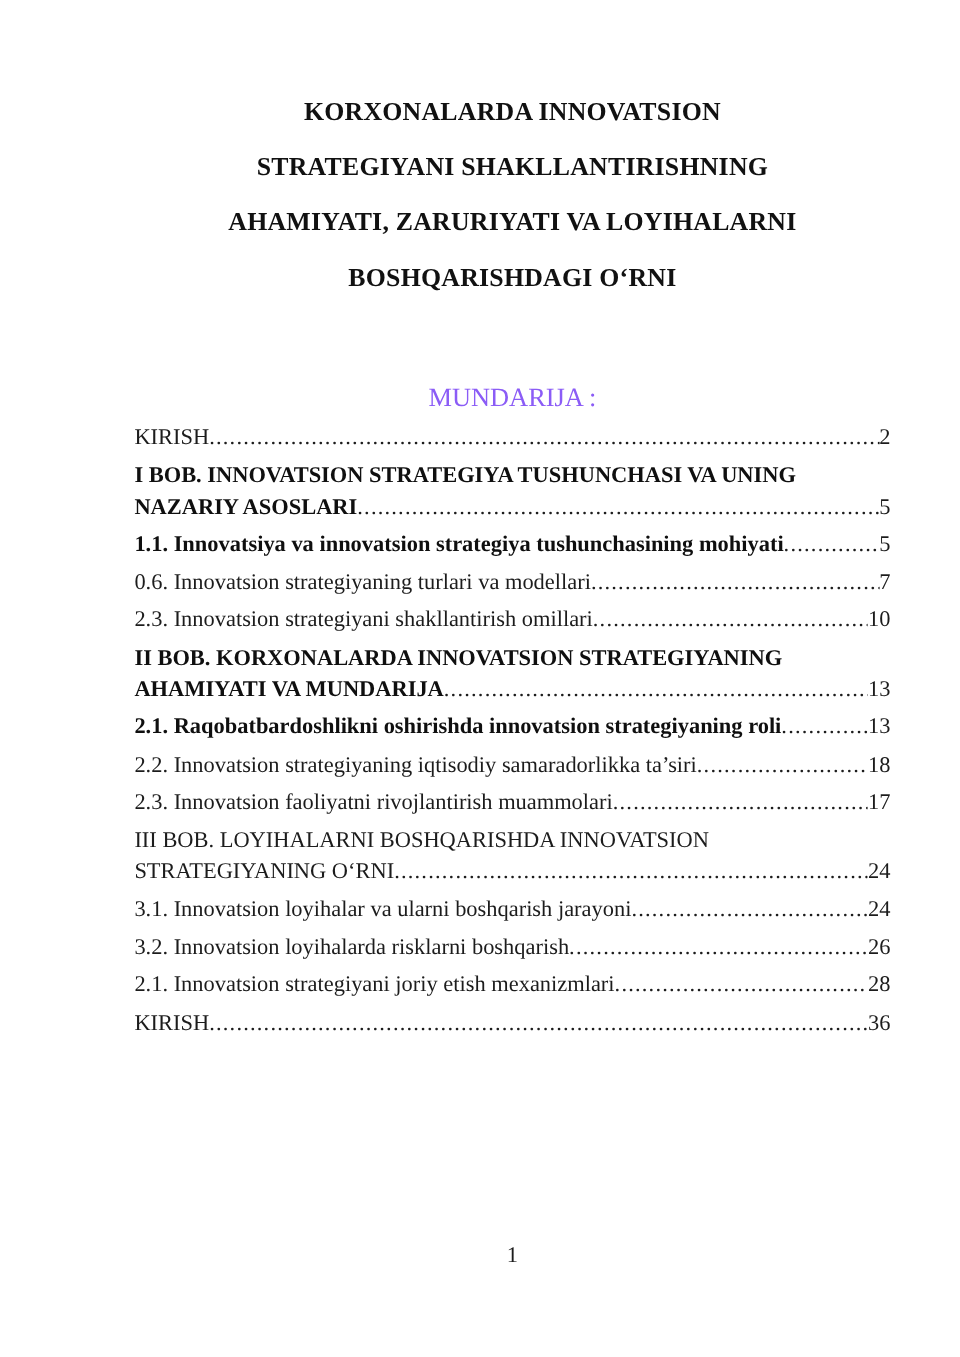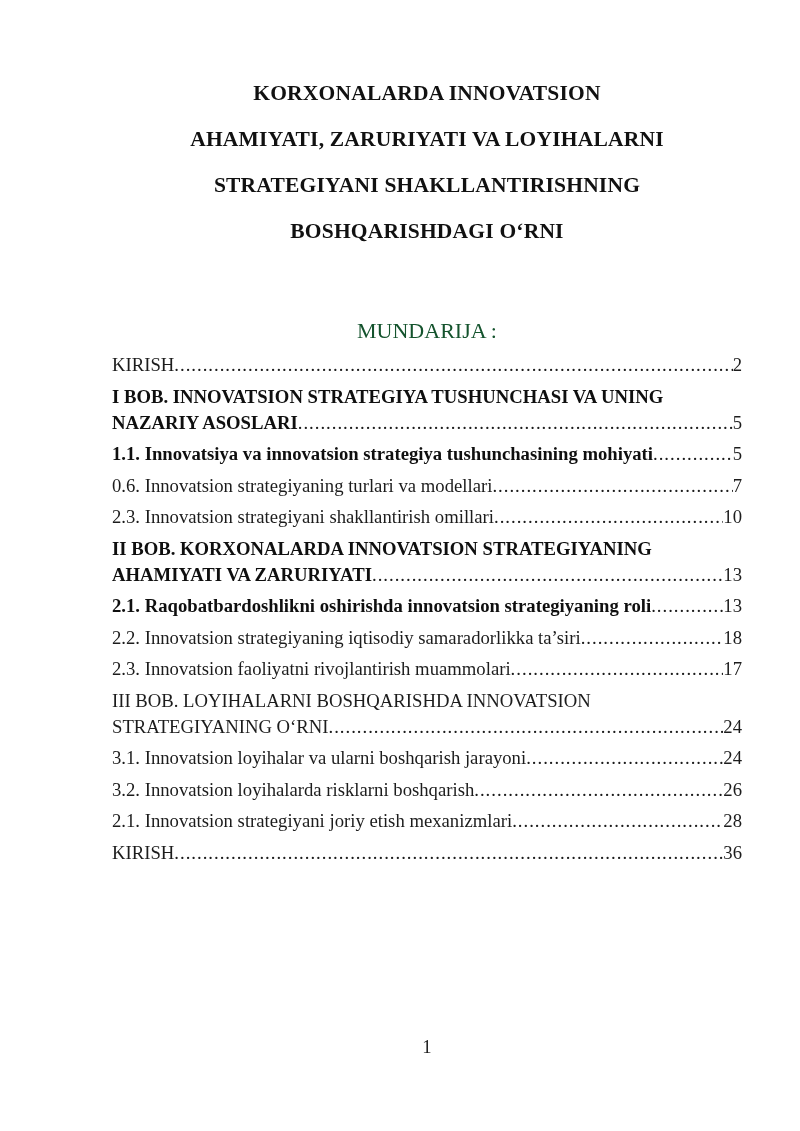--- a/index.html
+++ b/index.html
@@ -32,21 +32,21 @@
     letter-spacing: 0.2px;
     color: #111111;
   }
   .toc-heading {
     margin-top: 64px;
     margin-bottom: 8px;
     text-align: center;
     font-size: 22px;
     line-height: 26px;
     font-weight: 400;
-    color: #14532d;
+    color: #8b5cf6;
   }
   .toc-list {
     font-size: 18.7px;
     line-height: 26px;
     color: #1c1c1c;
   }
   .toc-entry {
     margin-bottom: 5.5px;
   }
   .toc-entry.bold .toc-line,
@@ -90,22 +90,22 @@
   }
 </style>
 </head>
 <body>
 
 <div class="page">
   <div class="content">
 
     <div class="doc-title">
       <div>KORXONALARDA INNOVATSION</div>
+      <div>STRATEGIYANI SHAKLLANTIRISHNING</div>
       <div>AHAMIYATI, ZARURIYATI VA LOYIHALARNI</div>
-      <div>STRATEGIYANI SHAKLLANTIRISHNING</div>
       <div>BOSHQARISHDAGI O‘RNI</div>
     </div>
 
     <div class="toc-heading">MUNDARIJA :</div>
 
     <div class="toc-list">
         <div class="toc-entry">
           <div class="toc-line toc-row">
             <span class="toc-text">KIRISH</span>
             <span class="toc-leader"></span>
@@ -137,21 +137,21 @@
         <div class="toc-entry">
           <div class="toc-line toc-row">
             <span class="toc-text">2.3. Innovatsion strategiyani shakllantirish omillari</span>
             <span class="toc-leader"></span>
             <span class="toc-page">10</span>
           </div>
         </div>
         <div class="toc-entry bold">
           <div class="toc-line">II BOB. KORXONALARDA INNOVATSION STRATEGIYANING</div>
           <div class="toc-line toc-row">
-            <span class="toc-text">AHAMIYATI VA ZARURIYATI</span>
+            <span class="toc-text">AHAMIYATI VA MUNDARIJA</span>
             <span class="toc-leader"></span>
             <span class="toc-page">13</span>
           </div>
         </div>
         <div class="toc-entry bold">
           <div class="toc-line toc-row">
             <span class="toc-text">2.1. Raqobatbardoshlikni oshirishda innovatsion strategiyaning roli</span>
             <span class="toc-leader"></span>
             <span class="toc-page">13</span>
           </div>

